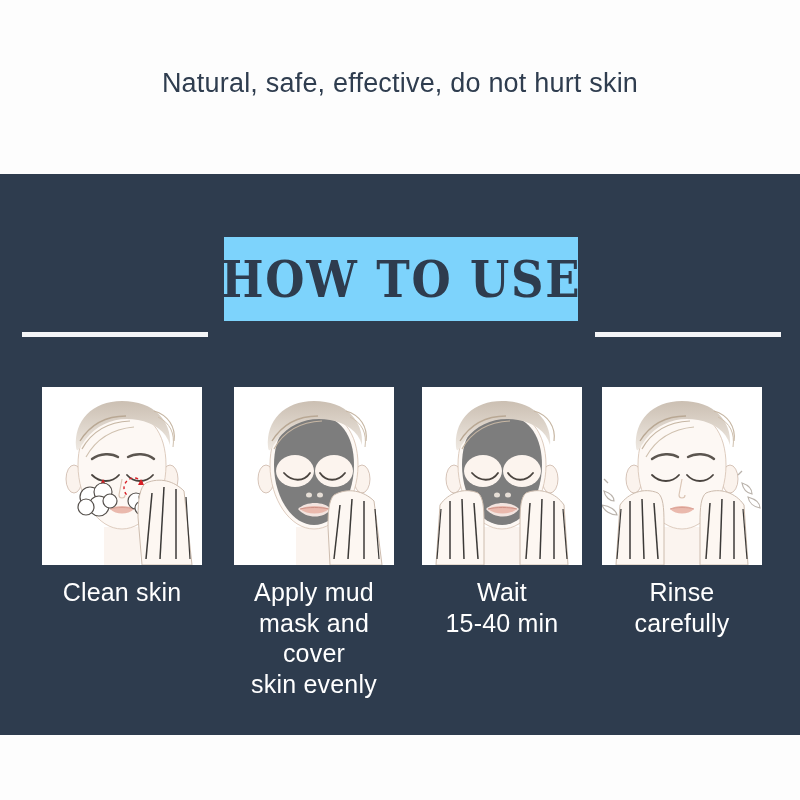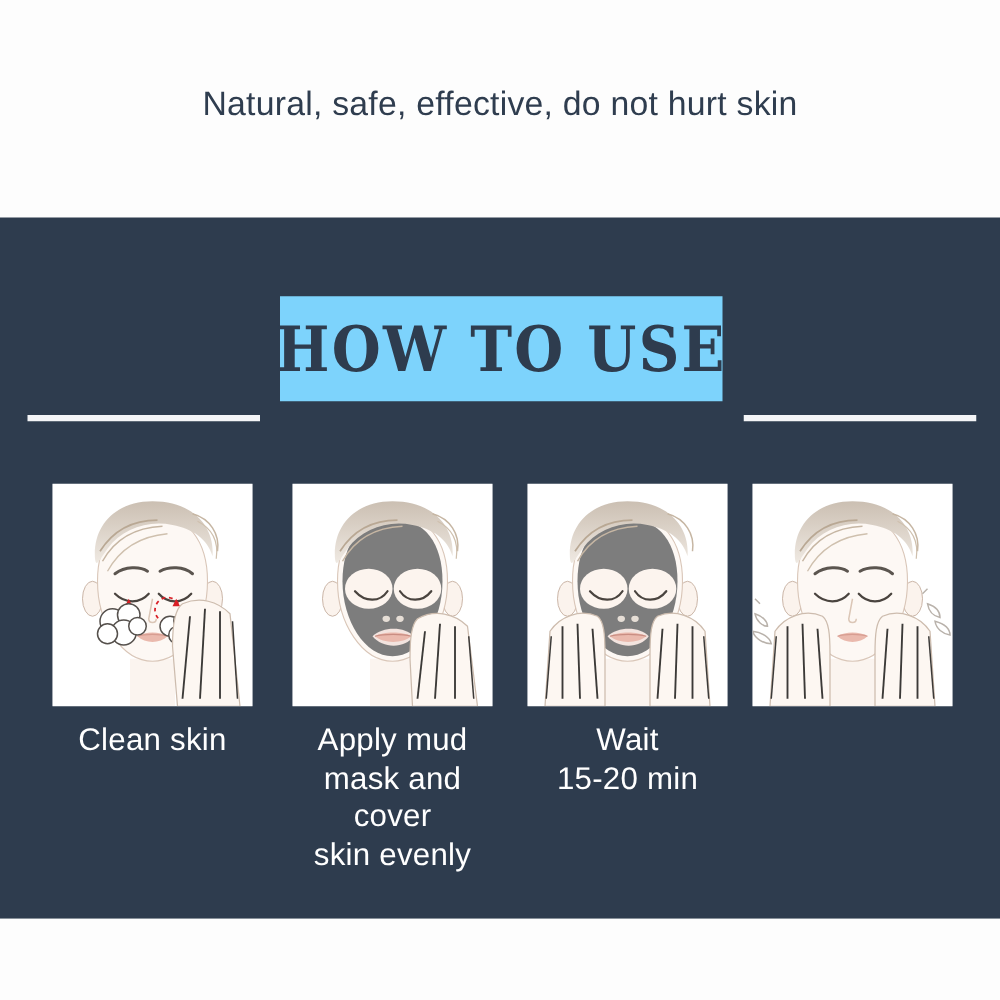--- a/index.html
+++ b/index.html
@@ -302,21 +302,21 @@
             <path d="M19 122 L15 172" stroke="#3c3a38" stroke-width="1.2" fill="none"></path>
 
             <path d="M104 106 C118 100 134 106 142 118 L146 178 L98 178 L98 136 C98 120 99 110 104 106 Z" fill="#fdf7f2" stroke="#cdbcae" stroke-width="1"></path>
             <path d="M108 116 L104 172" stroke="#3c3a38" stroke-width="1.5" fill="none"></path>
             <path d="M120 112 L118 172" stroke="#3c3a38" stroke-width="1.5" fill="none"></path>
             <path d="M132 114 L132 172" stroke="#3c3a38" stroke-width="1.5" fill="none"></path>
             <path d="M141 122 L145 172" stroke="#3c3a38" stroke-width="1.2" fill="none"></path>
           </svg>
         </div>
         <div class="caption" style="white-space: pre-line;">Wait
-15-20 min</div>
+15-40 min</div>
       </div>
 
       <div class="step step-3">
         <div class="thumb">
           <svg width="160" height="178" viewBox="0 0 160 178">
             <defs>
               <linearGradient id="hair4" x1="0" y1="0" x2="0" y2="1">
                 <stop offset="0%" stop-color="#cbbfb2"></stop>
                 <stop offset="100%" stop-color="#efe9e2"></stop>
               </linearGradient>
@@ -358,20 +358,21 @@
               <path d="M6 96 L2 92"></path>
             </g>
 
             <g stroke="#b9b2ab" stroke-width="1.2" fill="none">
               <path d="M140 96 C146 98 150 102 150 107 C145 106 141 102 140 96 Z"></path>
               <path d="M146 110 C153 112 158 116 158 121 C152 120 147 116 146 110 Z"></path>
               <path d="M136 88 L140 84"></path>
             </g>
           </svg>
         </div>
+        <div class="caption">Rinse carefully</div>
       </div>
 
     </div>
   </div>
 
   <div class="bottom-band"></div>
 
 </div>
 
 </body></html>

